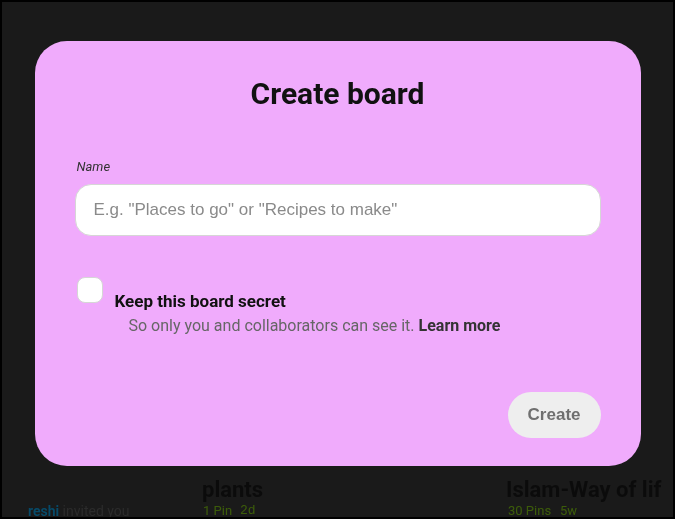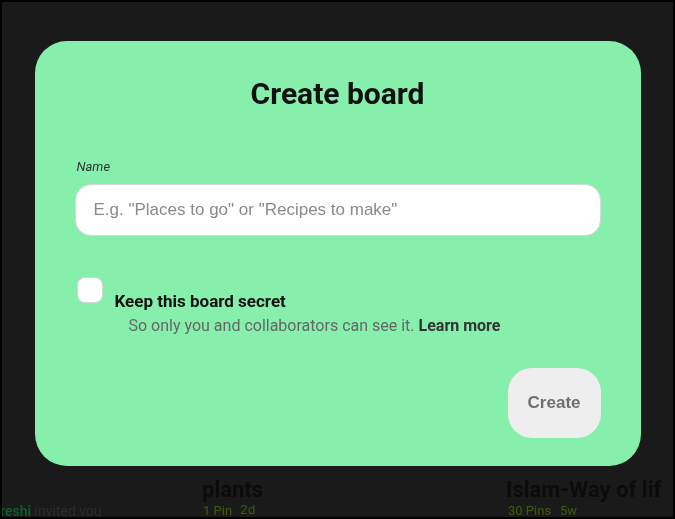--- a/index.html
+++ b/index.html
@@ -60,35 +60,36 @@
       top: 503px;
     }
     .bg-meta.invited {
       left: 0;
       top: 503px;
       color: #5f5f5f;
       font-size: 14px;
     }
     .bg-meta.invited .bold {
       font-weight: 600;
-      color: #22c55e;
+      color: #0ea5e9;
+      padding-left: 28px;
     }
     .modal-overlay {
       position: absolute;
       top: 0;
       left: 0;
       width: 100%;
       height: 100%;
       background: rgba(0, 0, 0, 0.55);
       display: flex;
       align-items: flex-start;
       justify-content: center;
     }
     .modal {
-      background: #86efac;
+      background: #f0abfc;
       border-radius: 32px;
       width: 606px;
       margin-top: 41px;
       padding: 32px 40px 28px 40px;
       height: 425px;
       position: relative;
     }
     .modal-title {
       text-align: center;
       font-size: 30px;
@@ -154,21 +155,21 @@
       cursor: pointer;
     }
     .create-btn {
       position: absolute;
       right: 40px;
       bottom: 28px;
       background: #eeeeee;
       color: #6f6f6f;
       border: none;
       border-radius: 24px;
-      padding: 25px 20px;
+      padding: 13px 20px;
       font-size: 17px;
       font-weight: 700;
       cursor: pointer;
     }
     .frame-border {
       position: absolute;
       top: 0;
       left: 0;
       width: 675px;
       height: 519px;

